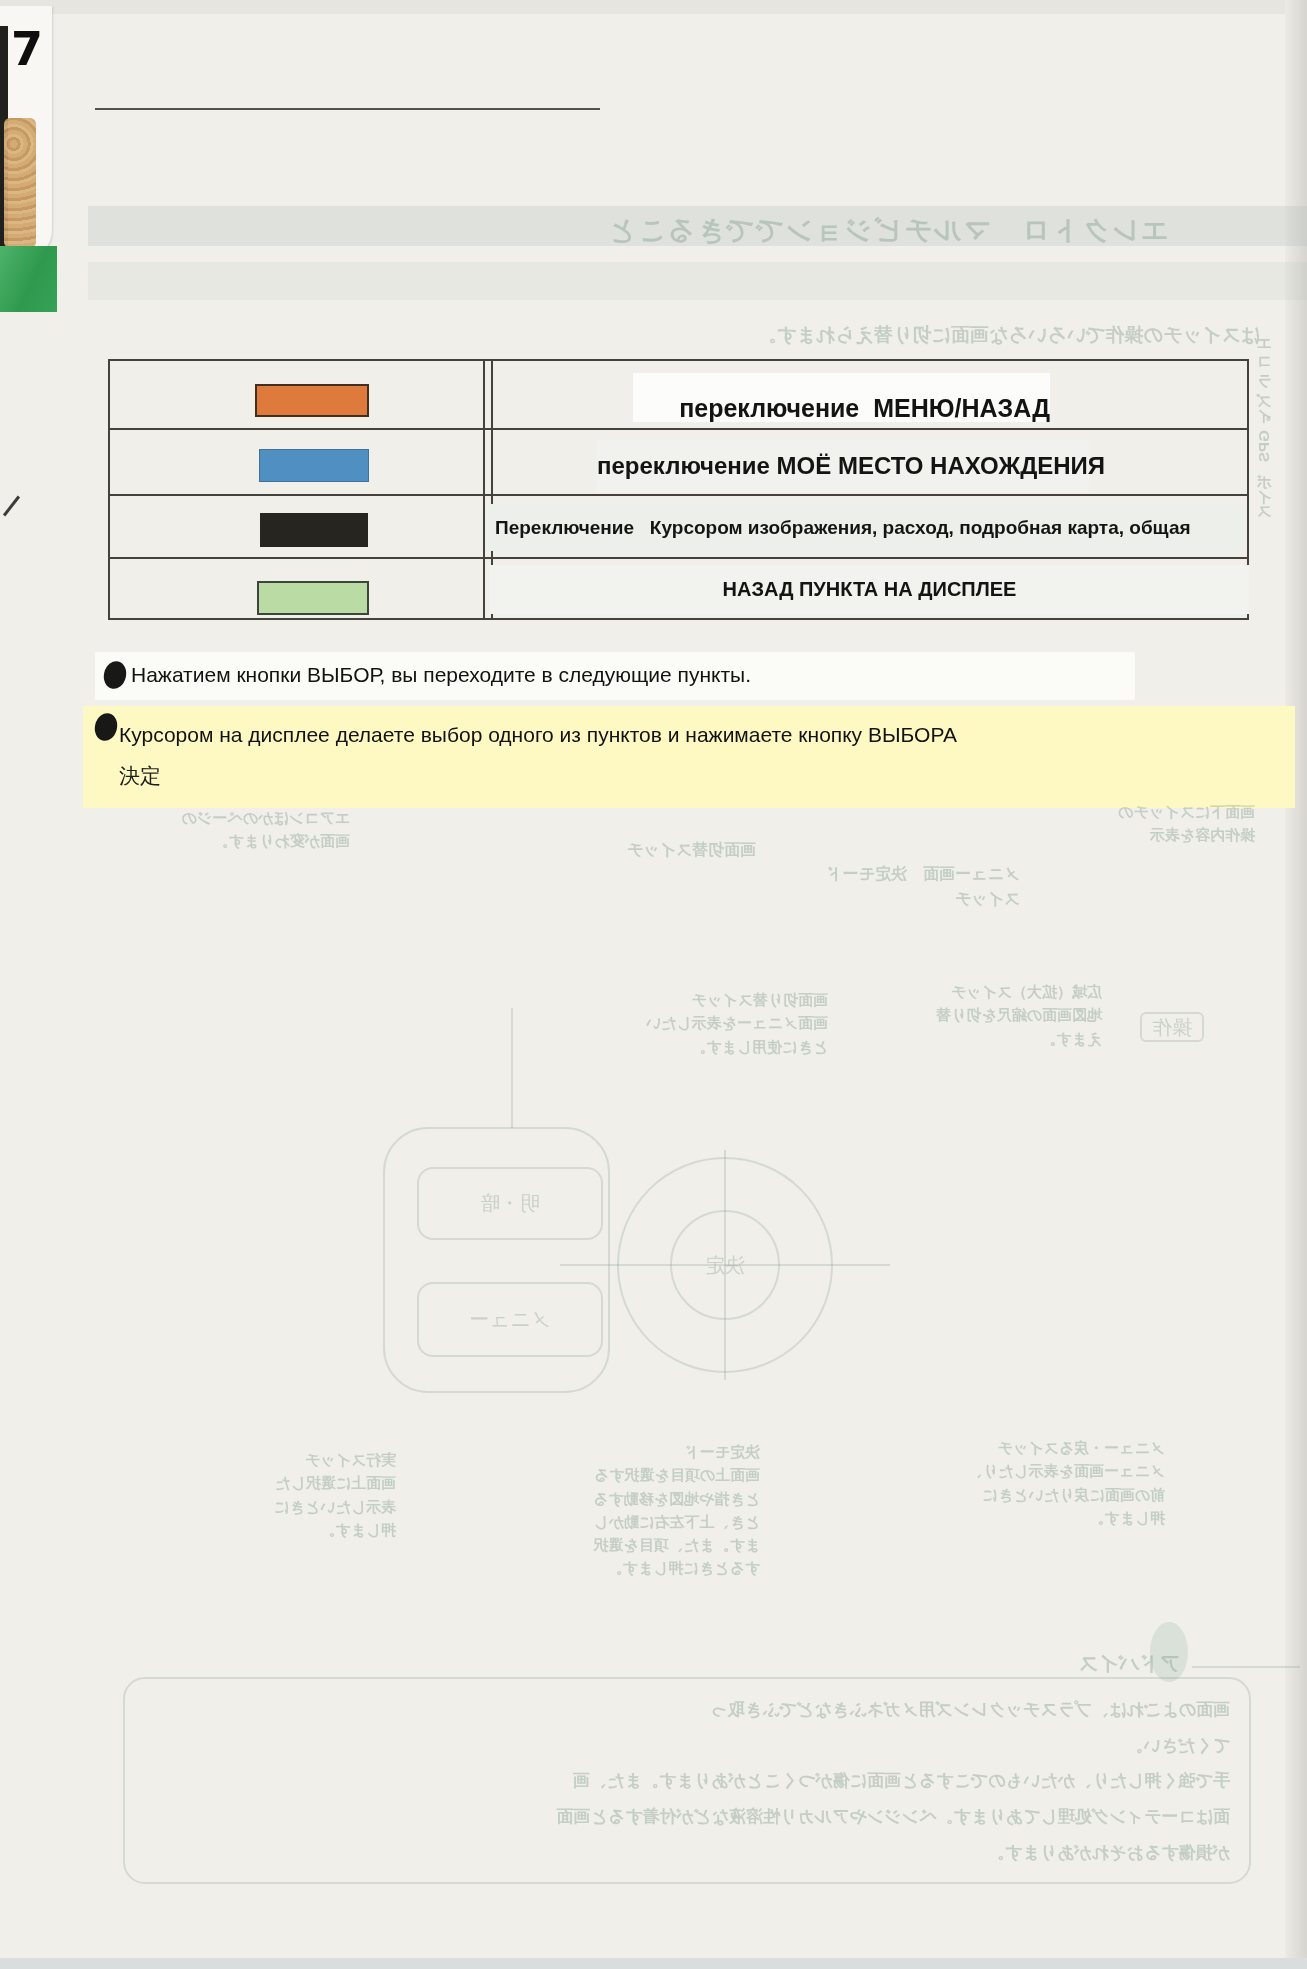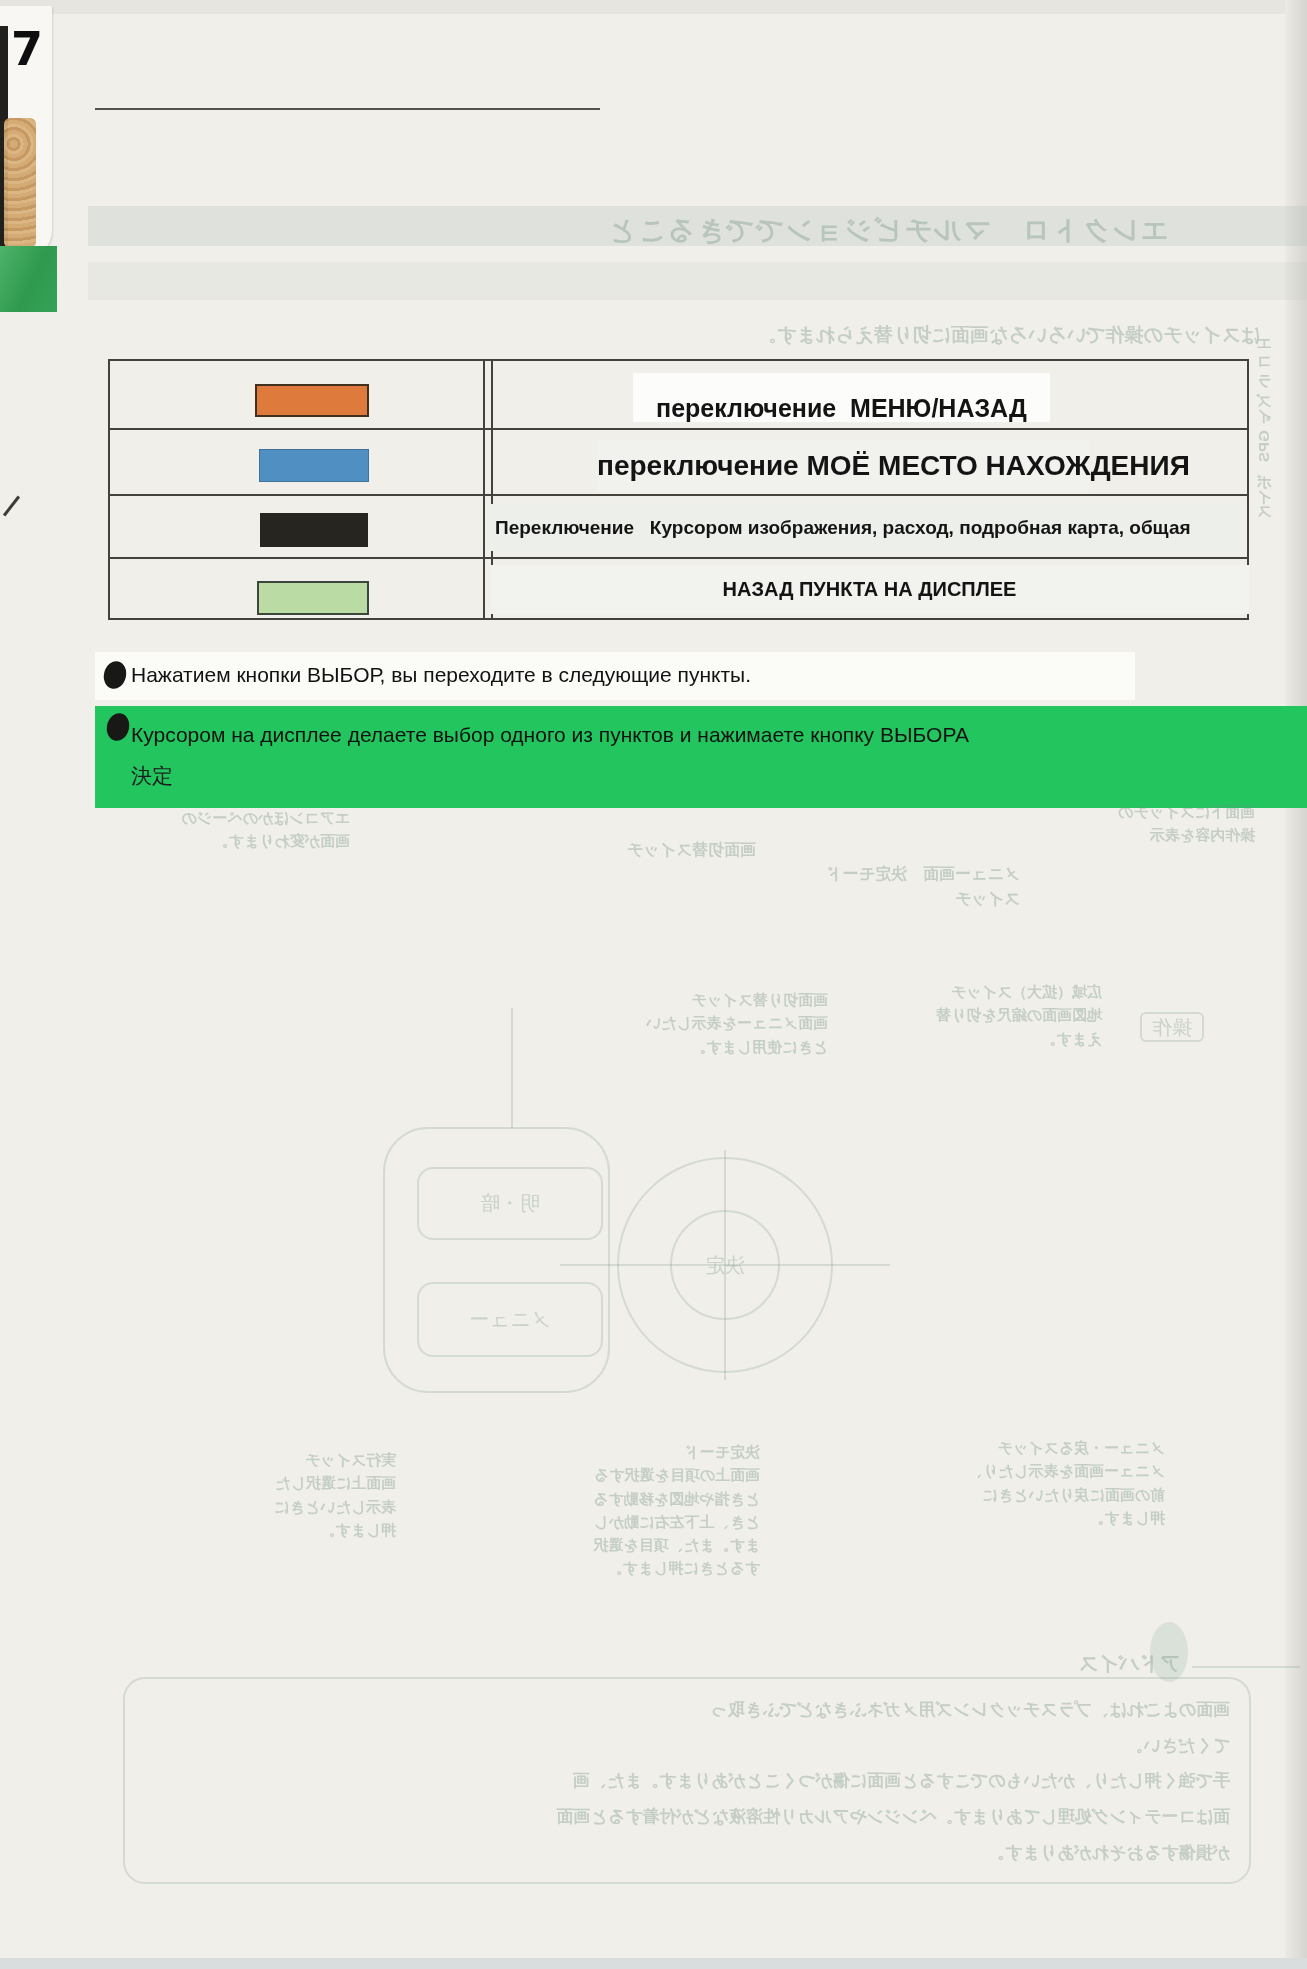--- a/index.html
+++ b/index.html
@@ -46,30 +46,30 @@
   .rowline{position:absolute;left:0;width:100%;height:2px;background:#45423c;}
   .vline{position:absolute;top:0;height:100%;width:2px;background:#45423c;}
   .swatch{position:absolute;box-sizing:border-box;}
   .sw1{left:145px;top:23px;width:114px;height:33px;border:2px solid #42301e;}
   .sw2{left:149px;top:88px;width:110px;height:33px;border:1px solid rgba(40,60,80,.35);}
   .sw3{left:150px;top:152px;width:108px;height:34px;}
   .sw4{left:147px;top:220px;width:112px;height:34px;border:2px solid #3d463d;}
   .lbox{position:absolute;display:flex;align-items:center;box-sizing:border-box;color:#141414;font-weight:700;}
   .lbl{white-space:pre;width:100%;}
   .lb1{left:523px;top:12px;width:417px;height:49px;background:#fcfcfa;font-size:25px;}
-  .lb1 .lbl{text-align:center;margin-top:21px;}
-  .lb2{left:487px;top:79px;width:492px;height:52px;background:#f1f2ee;font-size:28px;}
+  .lb1 .lbl{text-align:right;margin-top:21px;}
+  .lb2{left:487px;top:79px;width:492px;height:52px;background:#f1f2ee;font-size:24px;}
   .lb2 .lbl{text-align:center;}
   .lb3{left:377px;top:143px;width:757px;height:47px;background:#edefeb;font-size:19px;padding-left:8px;}
   .lb4{left:380px;top:204px;width:759px;height:49px;background:#f2f3ef;font-size:20px;}
   .lb4 .lbl{text-align:center;}
 
   
   .note1{left:95px;top:652px;width:1040px;height:48px;background:#fbfbf7;}
-  .note2{left:95px;top:706px;width:1212px;height:102px;background:#22c55e;}
+  .note2{left:83px;top:706px;width:1212px;height:102px;background:#fef9c3;}
   .dot{position:absolute;background:#181816;border-radius:50%;transform:rotate(14deg);}
   .dot1{left:9px;top:9px;width:22px;height:28px;}
   .dot2{left:12px;top:7px;width:22px;height:28px;}
   .ntext{position:absolute;left:36px;font-size:21px;font-weight:400;color:#121212;white-space:pre;}
   .nt1{top:11px;}
   .nt2a{top:17px;}
   .nt2b{top:56px;font-size:21px;color:#1e1e1e;}
 
   
   .bt{position:absolute;transform:scaleX(-1);color:rgba(112,144,130,.34);

